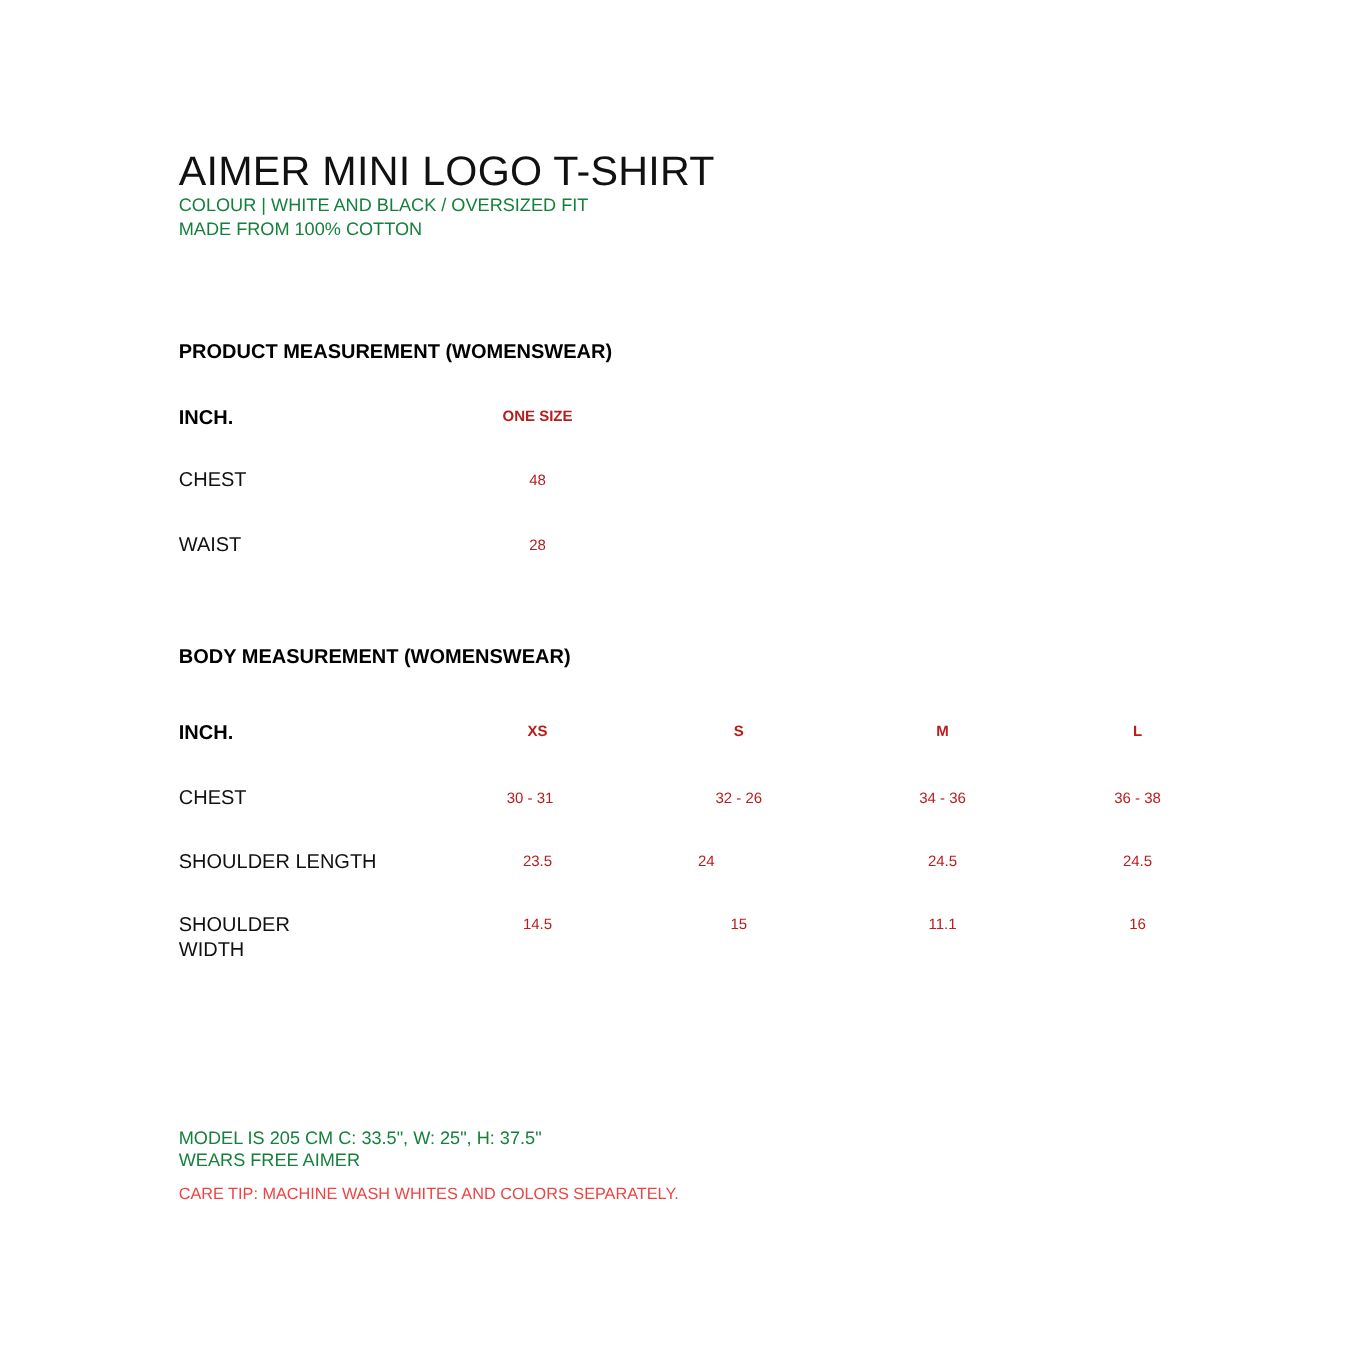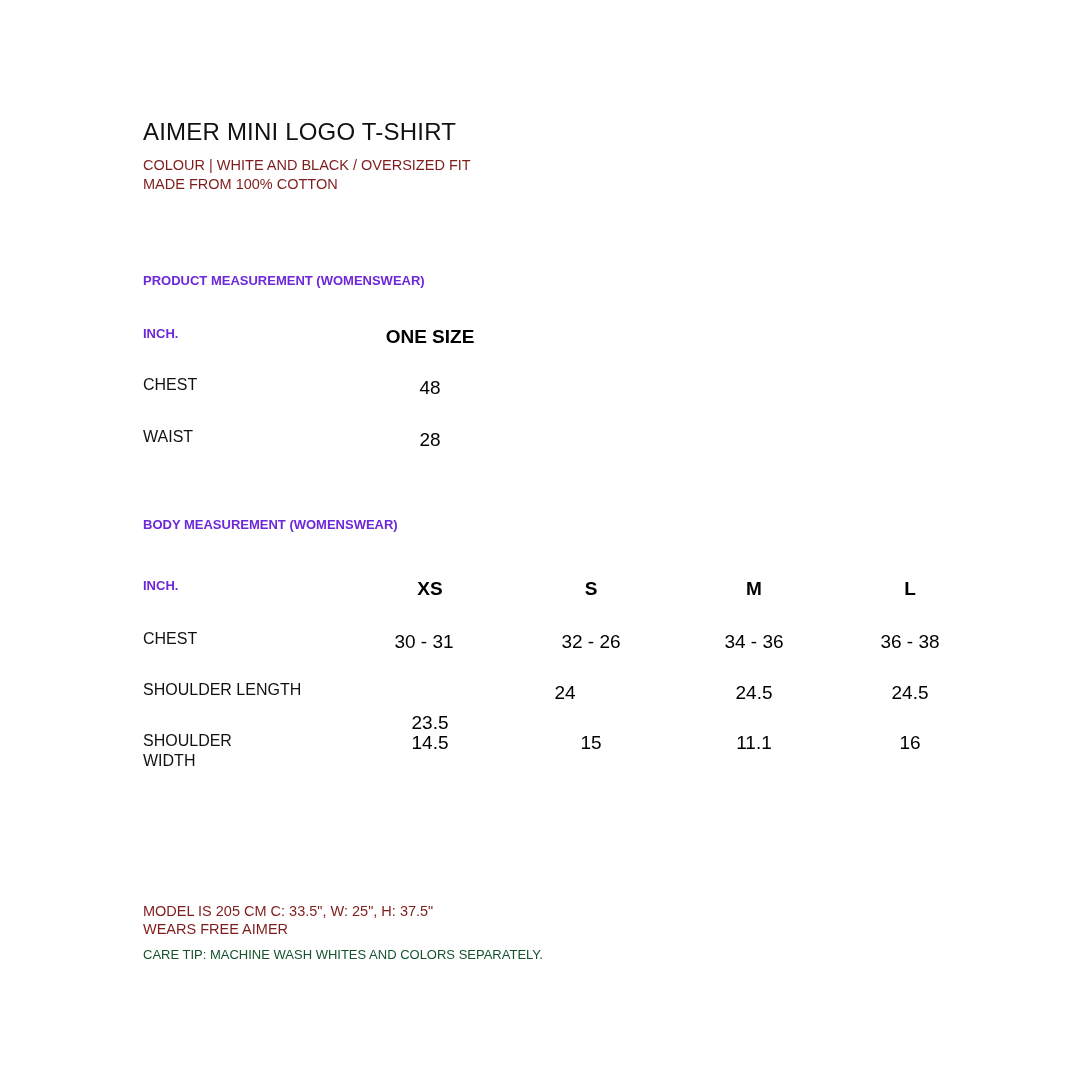--- a/index.html
+++ b/index.html
@@ -1,25 +1,25 @@
 <!DOCTYPE html>
 <html><head>
 <meta charset="utf-8">
 <style>
   html, body { margin: 0; padding: 0; background: #ffffff; }
   body { width: 1080px; height: 1080px; position: relative; overflow: hidden;
          font-family: "Liberation Sans", sans-serif; color: #111; }
   .abs { position: absolute; }
-  .title { left: 143px; top: 118px; font-size: 24px; font-weight: 400; letter-spacing: 0.2px; color: #111; }
-  .sub { left: 143px; font-size: 14.5px; color: #7f1d1d; }
-  .h { left: 143px; font-size: 13px; font-weight: 700; color: #6d28d9; }
+  .title { left: 143px; top: 118px; font-size: 33px; font-weight: 400; letter-spacing: 0.2px; color: #111; }
+  .sub { left: 143px; font-size: 14.5px; color: #15803d; }
+  .h { left: 143px; font-size: 16px; font-weight: 700; color: #000000; }
   .lbl { left: 143px; font-size: 16px; color: #111; line-height: 20px; }
-  .cell { font-size: 19px; color: #000000; width: 120px; text-align: center; margin-left: -60px; }
+  .cell { font-size: 12px; color: #b91c1c; width: 120px; text-align: center; margin-left: -60px; }
   .cellb { font-weight: 700; }
-  .care { color: #14532d; font-size: 13px; }
+  .care { color: #ef4444; font-size: 13px; }
 </style>
 </head>
 <body>
 
 <div>
   <div class="abs title">AIMER MINI LOGO T-SHIRT</div>
   <div class="abs sub" style="top:157px">COLOUR | WHITE AND BLACK / OVERSIZED FIT</div>
   <div class="abs sub" style="top:176px">MADE FROM 100% COTTON</div>
 </div>
 
@@ -44,21 +44,21 @@
   <div class="abs cell cellb" style="left:754px; top:578px">M</div>
   <div class="abs cell cellb" style="left:910px; top:578px">L</div>
 
   <div class="abs lbl" style="top:629px">CHEST</div>
   <div class="abs cell" style="left:424px; top:631px">30 - 31</div>
   <div class="abs cell" style="left:591px; top:631px">32 - 26</div>
   <div class="abs cell" style="left:754px; top:631px">34 - 36</div>
   <div class="abs cell" style="left:910px; top:631px">36 - 38</div>
 
   <div class="abs lbl" style="top:680px">SHOULDER LENGTH</div>
-  <div class="abs cell" style="left:430px; top:712px">23.5</div>
+  <div class="abs cell" style="left:430px; top:682px">23.5</div>
   <div class="abs cell" style="left:565px; top:682px">24</div>
   <div class="abs cell" style="left:754px; top:682px">24.5</div>
   <div class="abs cell" style="left:910px; top:682px">24.5</div>
 
   <div class="abs lbl" style="top:731px">
     <div>SHOULDER</div>
     <div>WIDTH</div>
   </div>
   <div class="abs cell" style="left:430px; top:732px">14.5</div>
   <div class="abs cell" style="left:591px; top:732px">15</div>

